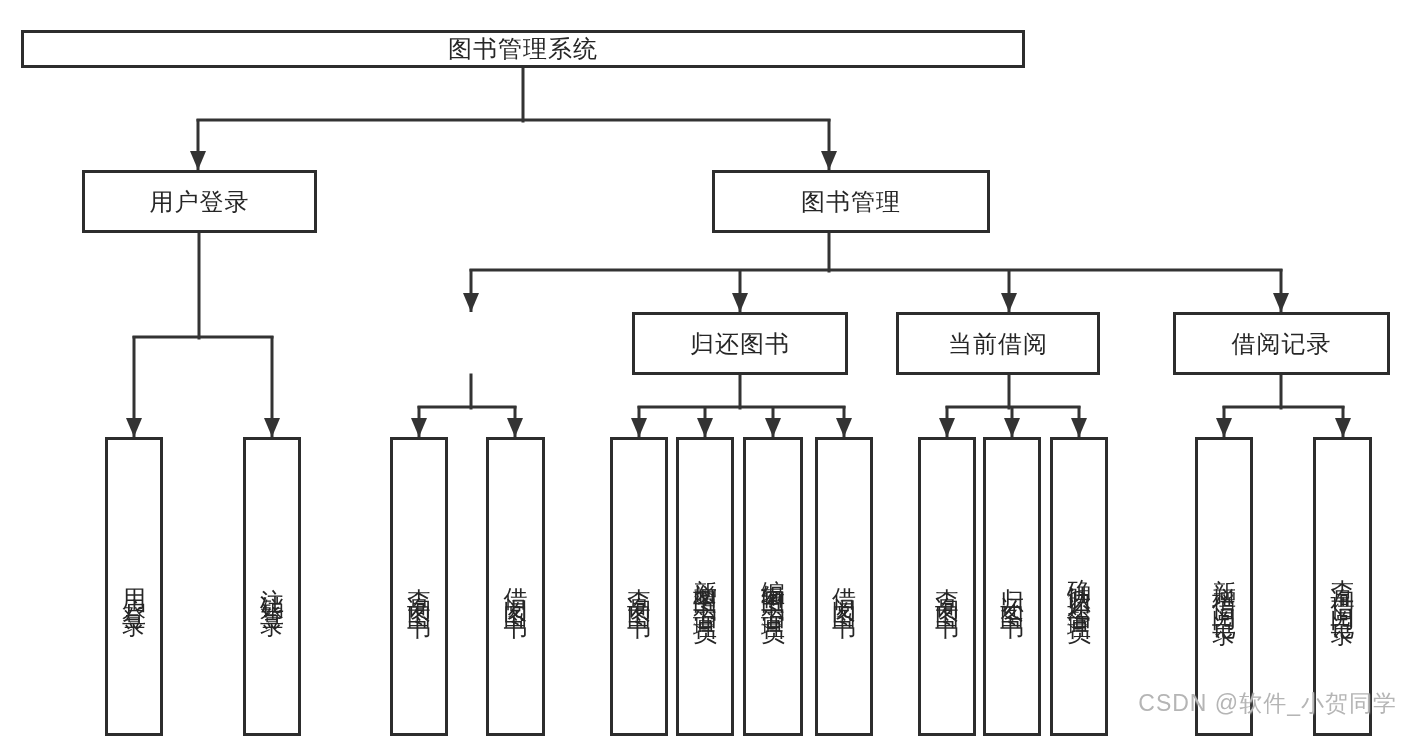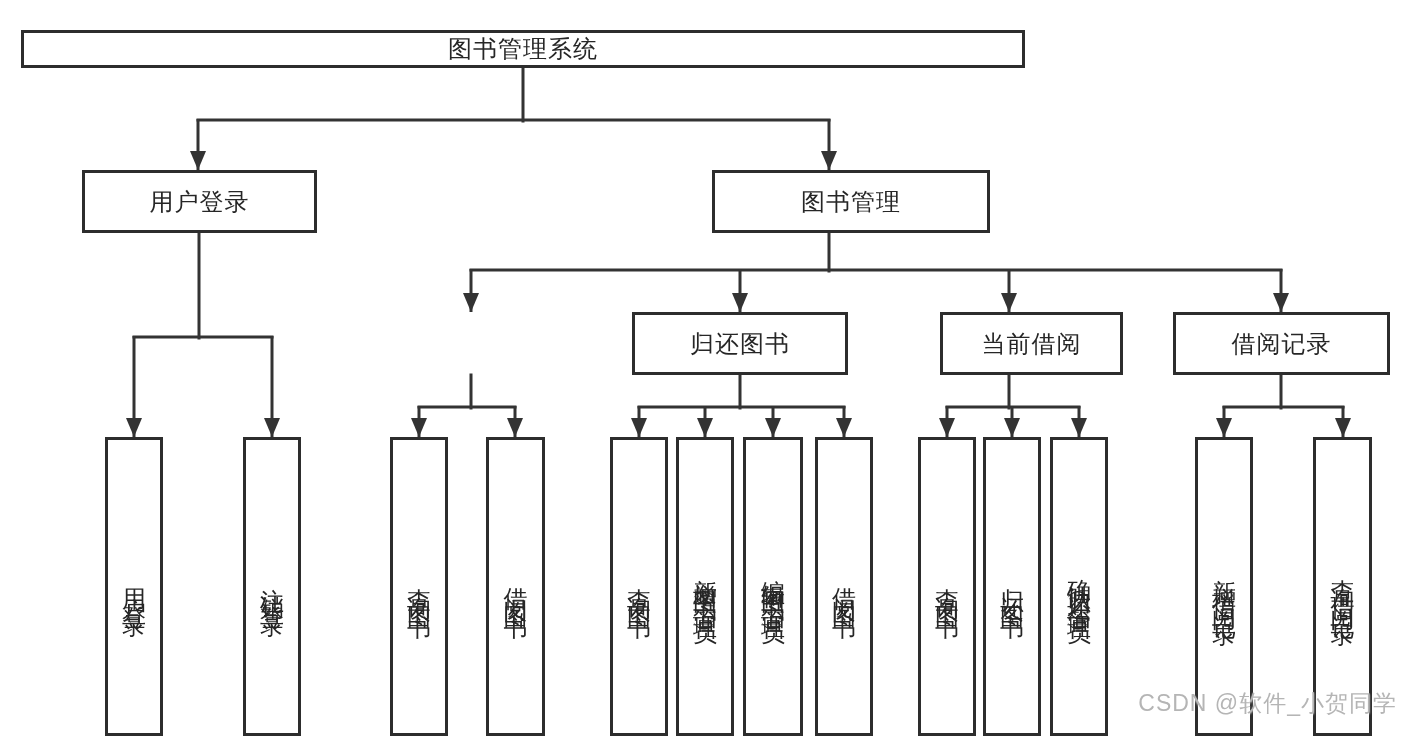--- a/index.html
+++ b/index.html
@@ -101,21 +101,21 @@
     <line class="arrow" x1="1224" y1="406" x2="1224" y2="437" marker-end="url(#arrow)"></line>
     <line class="arrow" x1="1343" y1="406" x2="1343" y2="437" marker-end="url(#arrow)"></line>
   </svg>
 
   <div class="box h" style="left:21px;top:30px;width:1004px;height:38px">图书管理系统</div>
 
   <div class="box h" style="left:82px;top:170px;width:235px;height:63px">用户登录</div>
   <div class="box h" style="left:712px;top:170px;width:278px;height:63px">图书管理</div>
 
   <div class="box h" style="left:632px;top:312px;width:216px;height:63px">归还图书</div>
-  <div class="box h" style="left:940px;top:312px;width:183px;height:63px">当前借阅</div>
+  <div class="box h" style="left:896px;top:312px;width:204px;height:63px">当前借阅</div>
   <div class="box h" style="left:1173px;top:312px;width:217px;height:63px">借阅记录</div>
 
   <div class="box v" style="left:105px;top:437px;width:58px;height:299px">用户登录</div>
   <div class="box v" style="left:243px;top:437px;width:58px;height:299px">注销登录</div>
 
   <div class="box v" style="left:390px;top:437px;width:58px;height:299px">查询图书</div>
   <div class="box v" style="left:486px;top:437px;width:59px;height:299px">借阅图书</div>
 
   <div class="box v" style="left:610px;top:437px;width:58px;height:299px">查询图书</div>
   <div class="box v tight" style="left:676px;top:437px;width:58px;height:299px">新增图书（管理员）</div>

